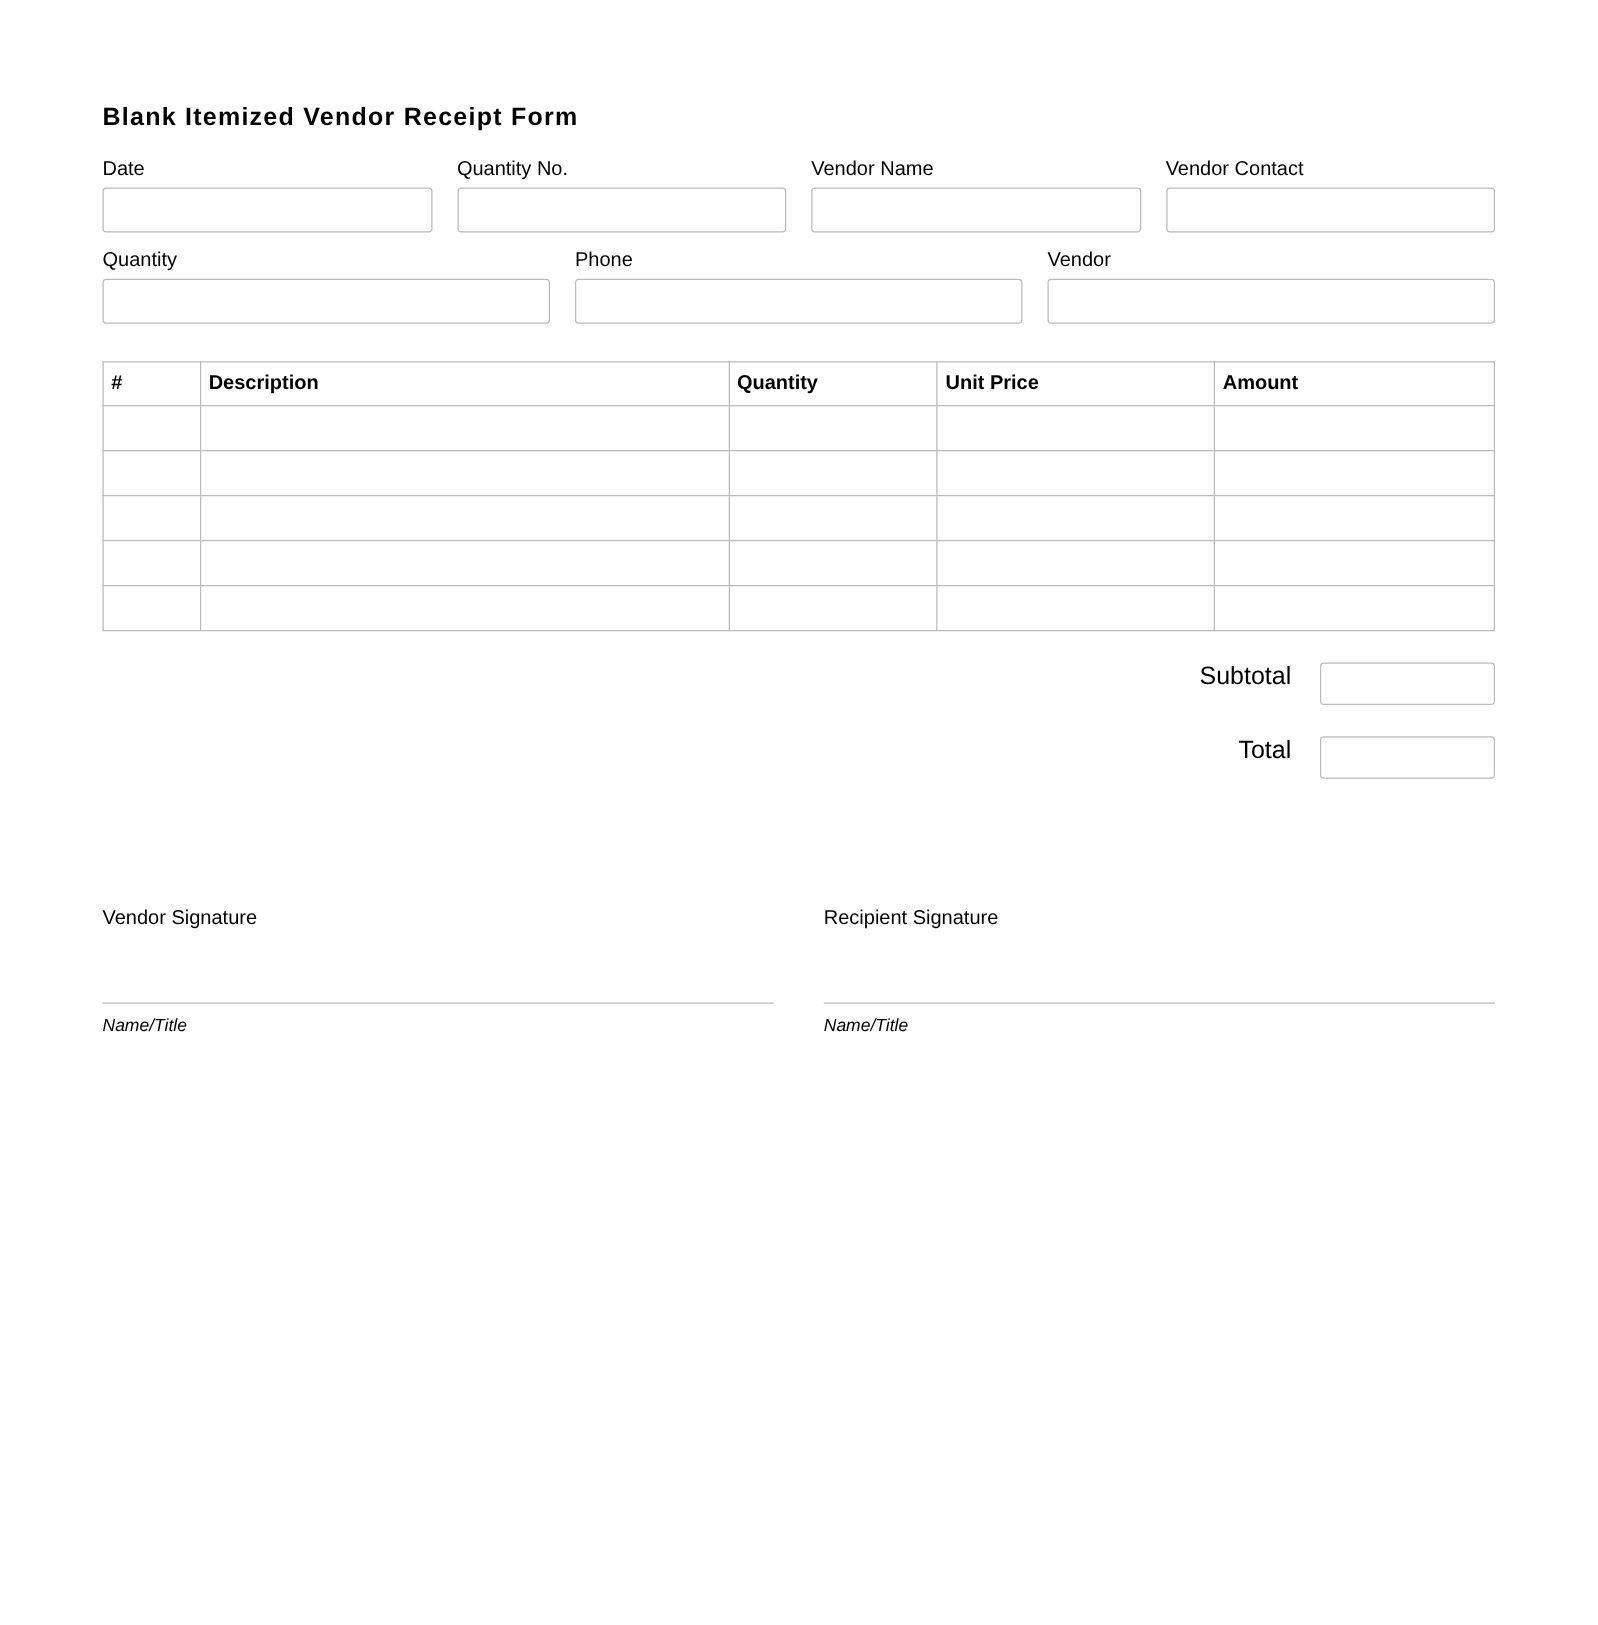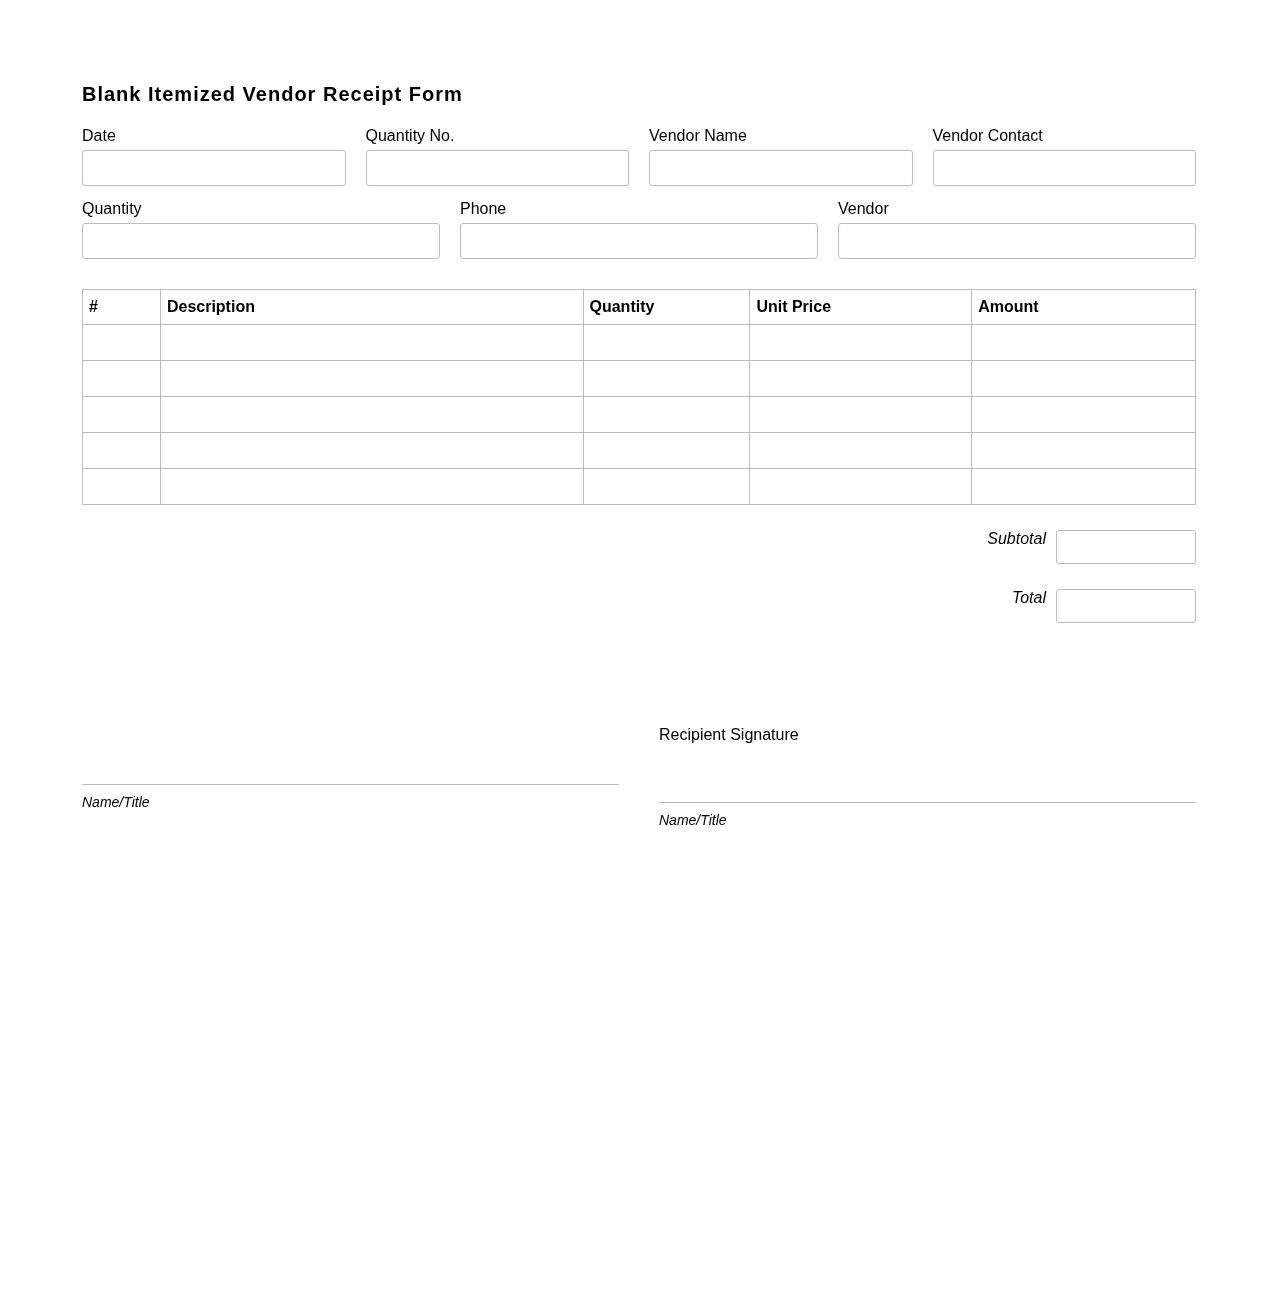--- a/index.html
+++ b/index.html
@@ -9,21 +9,21 @@
   .row{position:absolute;left:0;width:1114px;display:flex;gap:20px;}
   .field{flex:1;display:flex;flex-direction:column;}
   .field label{font-size:16px;line-height:18px;height:23px;}
   .field .input{height:34px;border:1px solid #bbb;border-radius:3px;background:#fff;}
   table{position:absolute;top:289px;left:0;width:1114px;border-collapse:collapse;}
   th,td{border:1px solid #bbb;font-size:16px;text-align:left;padding:0 6px;}
   th{height:34px;font-weight:bold;}
   td{height:35px;}
   .totals{position:absolute;right:0;top:530px;width:300px;}
   .trow{display:flex;justify-content:flex-end;align-items:flex-start;height:59px;}
-  .trow span{font-size:16px;margin-right:10px;margin-top:0;font-style:italic;}
+  .trow span{font-size:20px;margin-right:23px;margin-top:0;}
   .trow .tinput{width:138px;height:32px;border:1px solid #bbb;border-radius:3px;}
   .sig{position:absolute;top:726px;width:537px;}
   .sig .slabel{font-size:16px;line-height:18px;}
   .sig .line{margin-top:58px;border-top:1px solid #bbb;height:0;}
   .sig .name{font-size:14px;margin-top:9px;font-style:italic;}
 </style>
 </head>
 <body>
 
 <div class="page">
@@ -124,20 +124,21 @@
       <span>Subtotal</span>
       <div class="tinput"></div>
     </div>
     <div class="trow">
       <span>Total</span>
       <div class="tinput"></div>
     </div>
   </div>
 
   <div class="sig" style="left:0;">
+    <div class="slabel">Vendor Signature</div>
     <div class="line"></div>
     <div class="name">Name/Title</div>
   </div>
   <div class="sig" style="left:577px;">
     <div class="slabel">Recipient Signature</div>
     <div class="line"></div>
     <div class="name">Name/Title</div>
   </div>
 </div>
 

